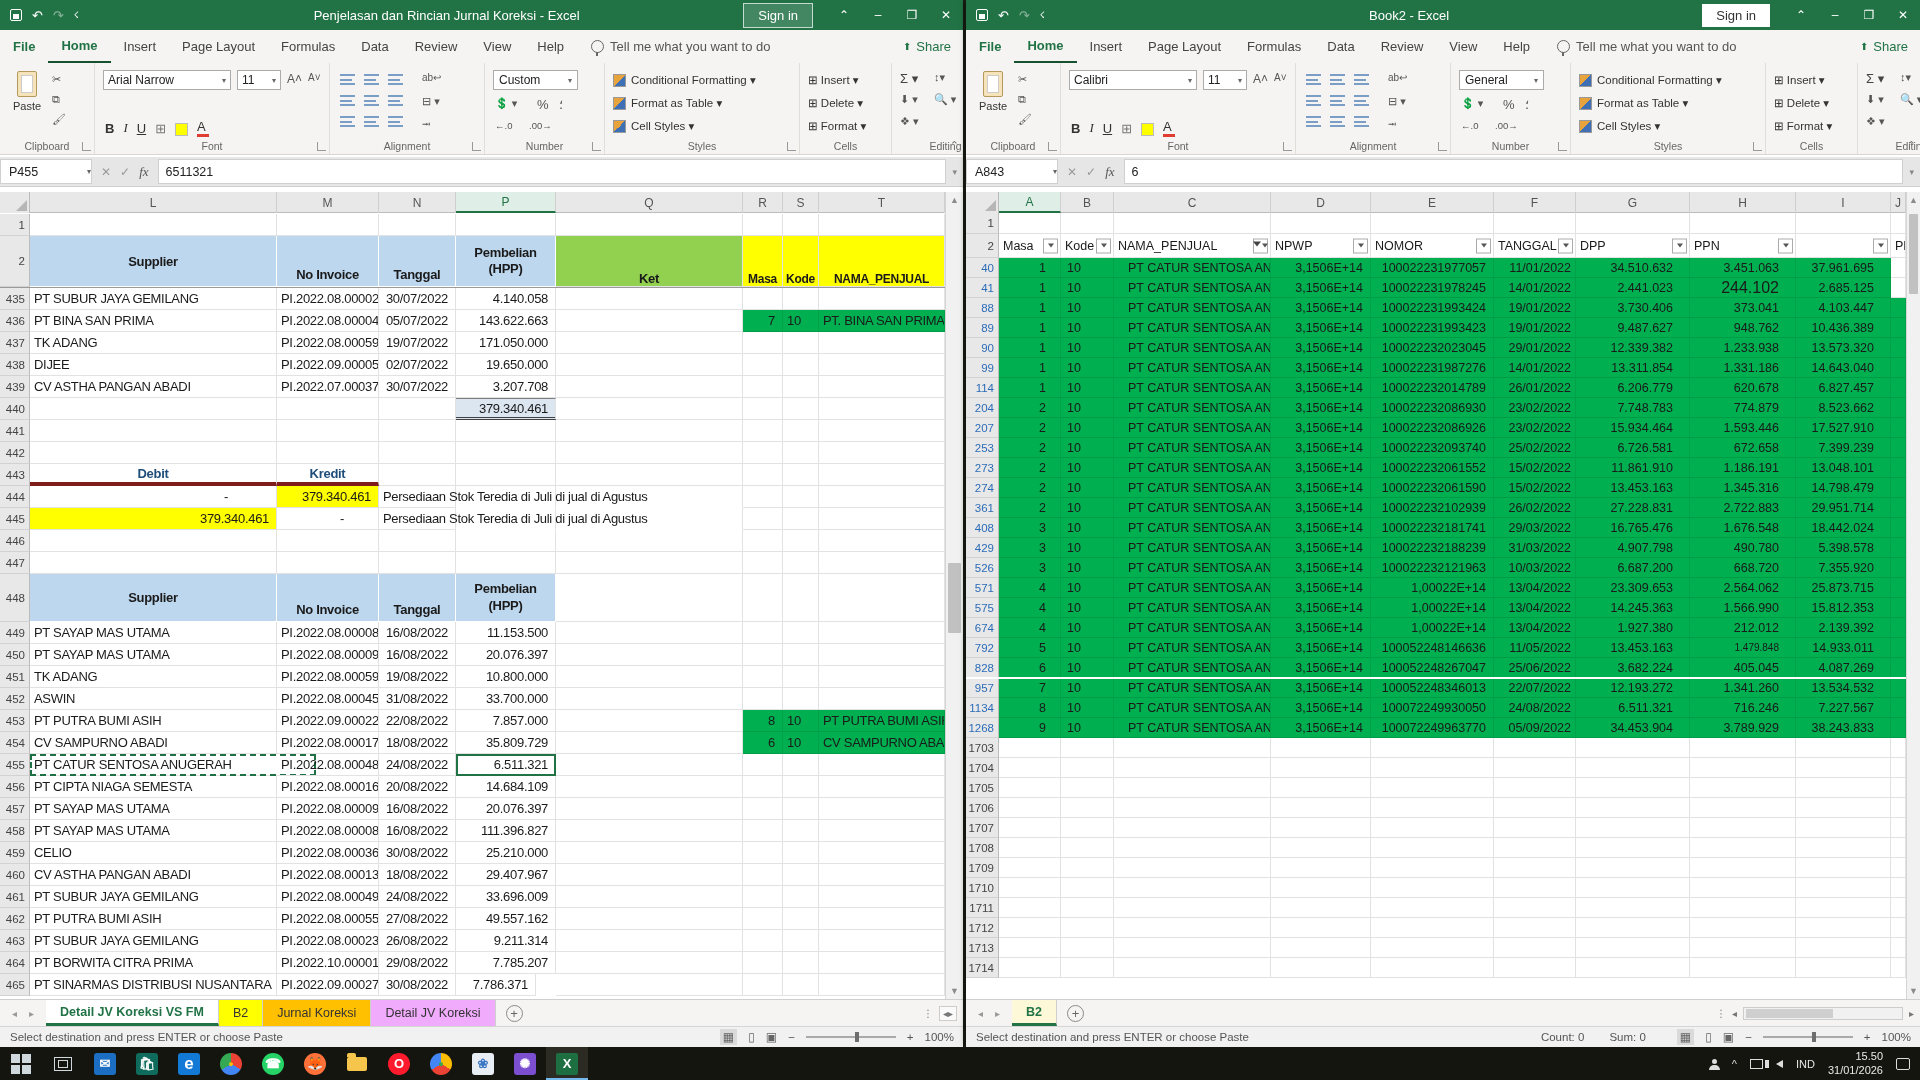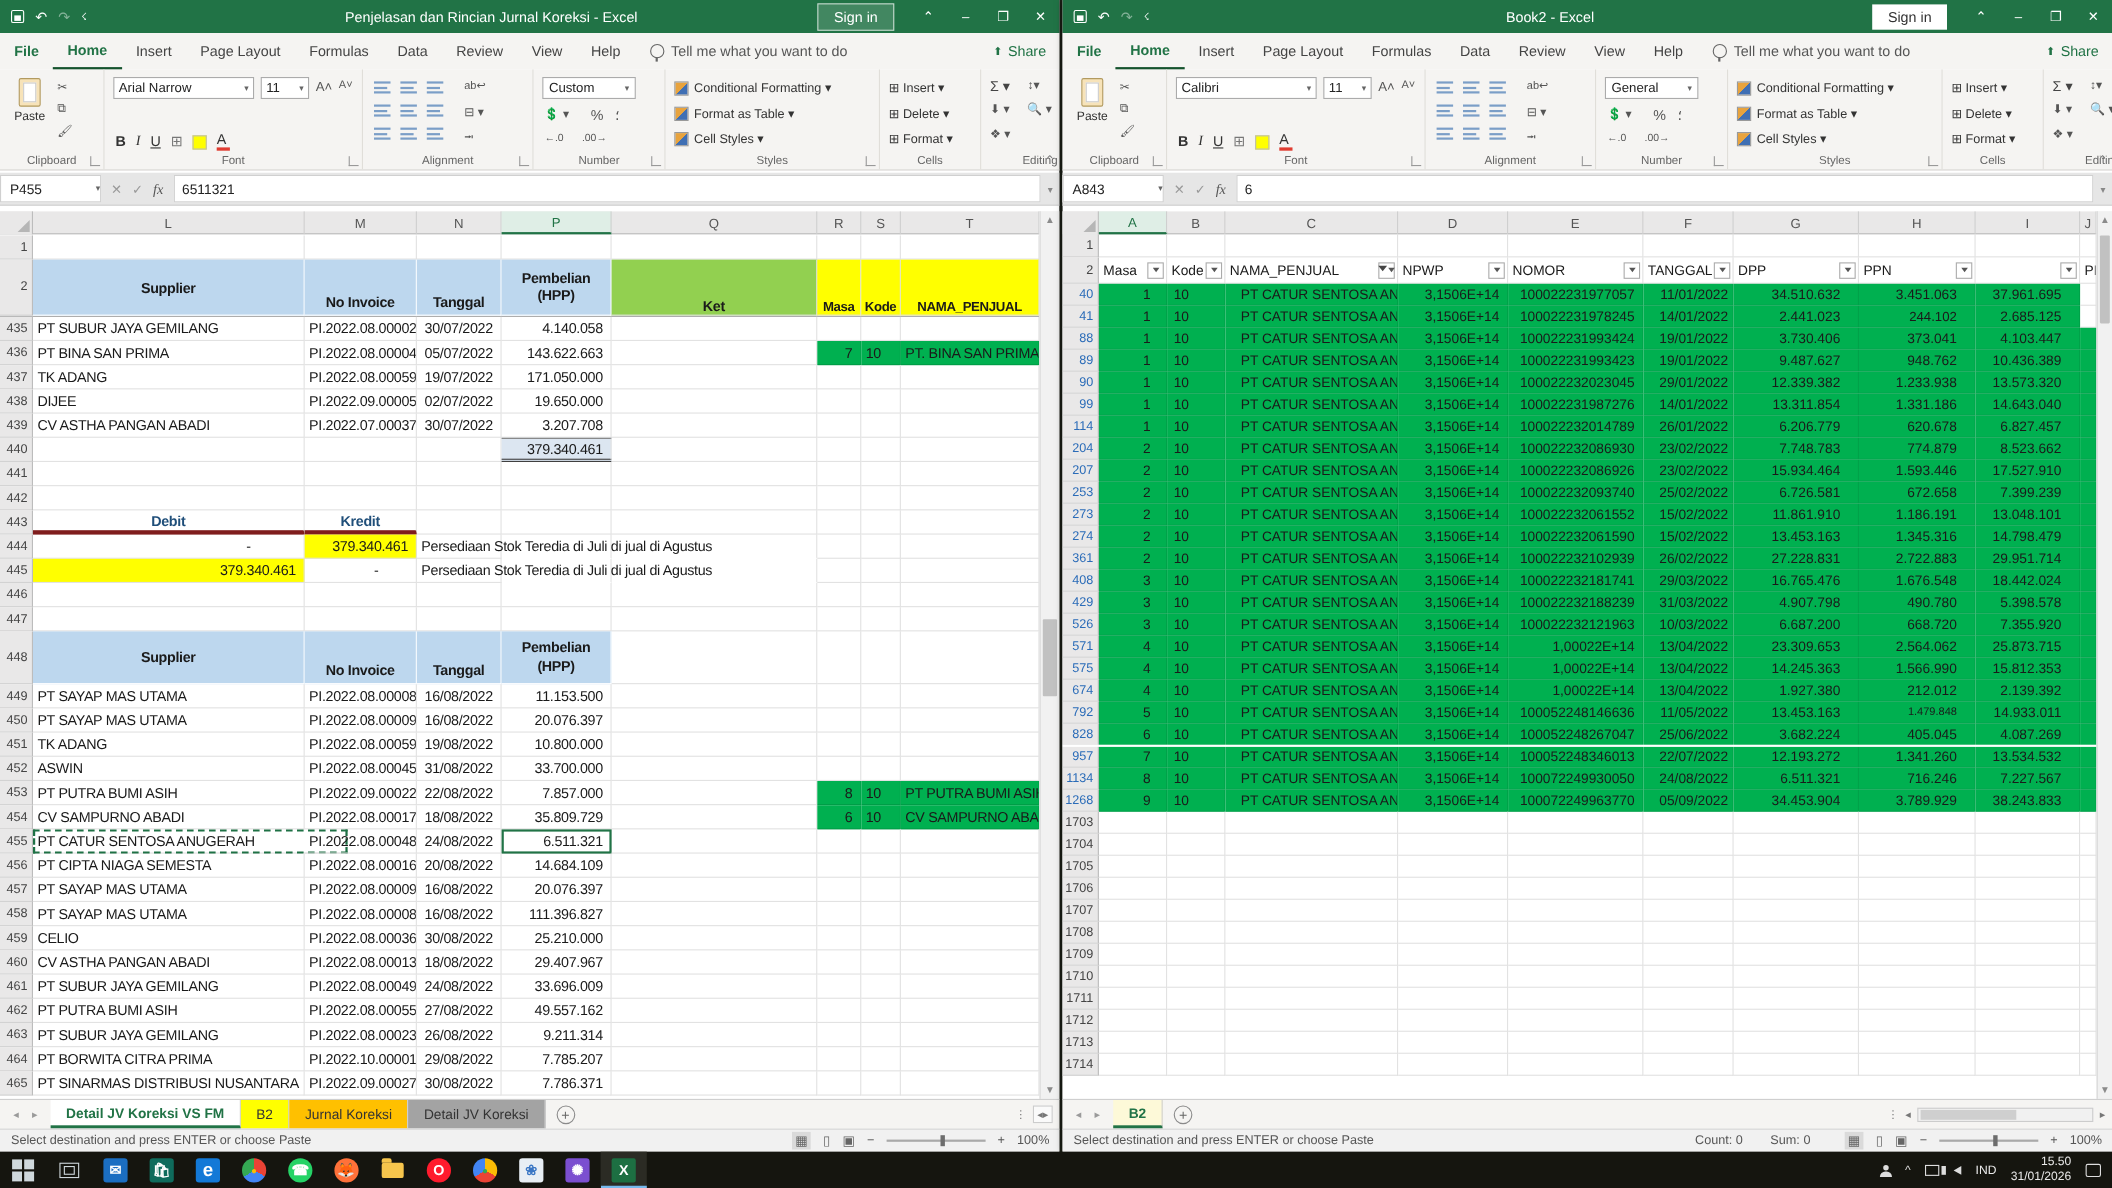--- a/index.html
+++ b/index.html
@@ -675,41 +675,41 @@
         <div class="xcell " style="left: 556px; width: 187px;"></div>
         <div class="xcell " style="left: 743px; width: 40px;"></div>
         <div class="xcell " style="left: 783px; width: 36px;"></div>
         <div class="xcell " style="left: 819px; width: 126px;"></div>
       </div>
       <div class="xrow" style="top: 782px; height: 22px; width: 945px;">
         <div class="rowhdr" style="left: 0px; width: 30px;">465</div>
         <div class="xcell " style="left: 30px; width: 247px; padding-left: 4px;">PT SINARMAS DISTRIBUSI NUSANTARA</div>
         <div class="xcell " style="left: 277px; width: 102px; padding-left: 4px;">PI.2022.09.00027</div>
         <div class="xcell num" style="left: 379px; width: 77px;">30/08/2022</div>
-        <div class="xcell num" style="left: 456px; width: 100px;">7.786.371</div>
+        <div class="xcell num" style="left: 436px; width: 100px;">7.786.371</div>
         <div class="xcell " style="left: 556px; width: 187px;"></div>
         <div class="xcell " style="left: 743px; width: 40px;"></div>
         <div class="xcell " style="left: 783px; width: 36px;"></div>
         <div class="xcell " style="left: 819px; width: 126px;"></div>
       </div>
     </div>
     <div class="vscroll">
       <div class="varr" style="top: 0px;">▲</div>
       <div class="varr" style="bottom: 0px;">▼</div>
       <div class="vthumb" style="top: 46%; height: 70px;"></div>
     </div>
     <div class="tabbar">
       <div class="tnav">
         <div>◂</div>
         <div>▸</div>
       </div>
       <div class="stab active">Detail JV Koreksi VS FM</div>
       <div class="stab" style="background: rgb(255, 255, 0);">B2</div>
       <div class="stab" style="background: rgb(255, 192, 0);">Jurnal Koreksi</div>
-      <div class="stab" style="background: #a3a3a3;">Detail JV Koreksi</div>
+      <div class="stab" style="background: #f0abfc;">Detail JV Koreksi</div>
       <div class="addsheet">+</div>
       <div class="hscroll">
         <div>⋮</div>
         <div style="border: 1px solid rgb(204, 204, 204); padding: 1px 3px; background: rgb(250, 250, 250);">◂▸</div>
       </div>
     </div>
     <div class="sbar">
       <div class="smsg">Select destination and press ENTER or choose Paste</div>
       <div class="sright">
         <div class="viewic sel">▦</div>
@@ -946,21 +946,21 @@
       </div>
       <div class="xrow" style="top: 86px; height: 20px; width: 940px;">
         <div class="rowhdr blue" style="left: 0px; width: 33px;">41</div>
         <div class="xcell grn num" style="left: 33px; width: 62px; font-size: 12.5px; padding-right: 14px;">1</div>
         <div class="xcell grn" style="left: 95px; width: 53px; font-size: 12.5px; padding-left: 6px;">10</div>
         <div class="xcell grn" style="left: 148px; width: 157px; font-size: 12.5px; padding-left: 14px;">PT CATUR SENTOSA ANU</div>
         <div class="xcell grn num" style="left: 305px; width: 100px; font-size: 12.5px;">3,1506E+14</div>
         <div class="xcell grn num" style="left: 405px; width: 123px; font-size: 12.5px;">100022231978245</div>
         <div class="xcell grn num" style="left: 528px; width: 82px; font-size: 12.5px; padding-right: 4px;">14/01/2022</div>
         <div class="xcell grn num" style="left: 610px; width: 114px; font-size: 12.5px; padding-right: 16px;">2.441.023</div>
-        <div class="xcell grn num" style="left: 724px; width: 106px; font-size: 12px; padding-right: 16px;">244.102</div>
+        <div class="xcell grn num" style="left: 724px; width: 106px; font-size: 16px; padding-right: 16px;">244.102</div>
         <div class="xcell grn num" style="left: 830px; width: 95px; font-size: 12.5px; padding-right: 16px;">2.685.125</div>
         <div class="xcell" style="left: 925px; width: 15px; font-size: 12.5px;"></div>
       </div>
       <div class="xrow" style="top: 106px; height: 20px; width: 940px;">
         <div class="rowhdr blue" style="left: 0px; width: 33px;">88</div>
         <div class="xcell grn num" style="left: 33px; width: 62px; font-size: 12.5px; padding-right: 14px;">1</div>
         <div class="xcell grn" style="left: 95px; width: 53px; font-size: 12.5px; padding-left: 6px;">10</div>
         <div class="xcell grn" style="left: 148px; width: 157px; font-size: 12.5px; padding-left: 14px;">PT CATUR SENTOSA ANU</div>
         <div class="xcell grn num" style="left: 305px; width: 100px; font-size: 12.5px;">3,1506E+14</div>
         <div class="xcell grn num" style="left: 405px; width: 123px; font-size: 12.5px;">100022231993424</div>

